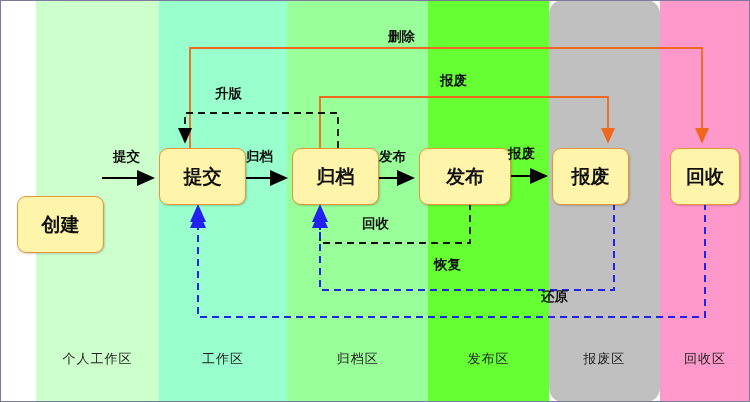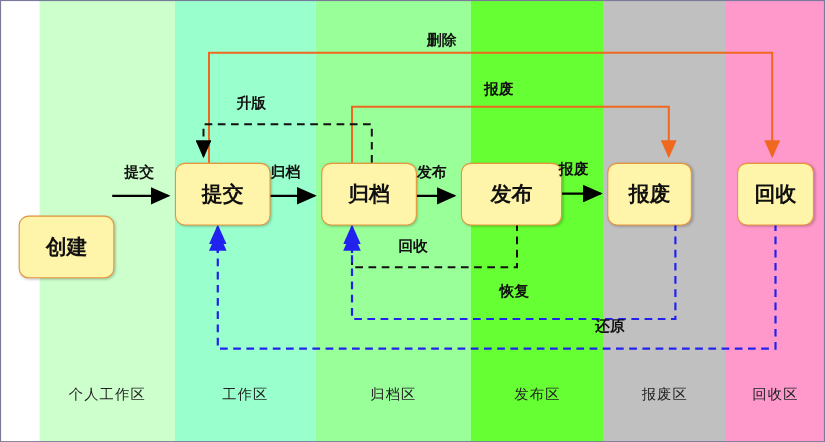--- a/index.html
+++ b/index.html
@@ -29,21 +29,21 @@
       </div>
       <div class="zone" style="width: 139px; background: rgb(153, 255, 204);">
         <div class="zone-label">工作区</div>
       </div>
       <div class="zone" style="width: 154px; background: rgb(153, 255, 153);">
         <div class="zone-label">归档区</div>
       </div>
       <div class="zone" style="width: 131px; background: rgb(102, 255, 51);">
         <div class="zone-label">发布区</div>
       </div>
-      <div class="zone" style="width: 121px; background: rgb(192, 192, 192);">
+      <div class="zone" style="width: 121px; background: rgb(192, 192, 192); border-radius: 14px;">
         <div class="zone-label">报废区</div>
       </div>
       <div class="zone" style="width: 98px; background: rgb(255, 153, 204);">
         <div class="zone-label">回收区</div>
       </div>
     </div>
 
   <svg id="svglayer" width="750" height="402">
     <defs>
       <marker id="ah-black" markerWidth="9" markerHeight="8" refX="8" refY="4" orient="auto">
@@ -88,18 +88,18 @@
     </div>
   <div id="labels">
       <div class="edge-label" style="left: 113px; top: 148px;">提交</div>
       <div class="edge-label" style="left: 246px; top: 148px;">归档</div>
       <div class="edge-label" style="left: 379px; top: 148px;">发布</div>
       <div class="edge-label" style="left: 508px; top: 145px;">报废</div>
       <div class="edge-label" style="left: 388px; top: 28px;">删除</div>
       <div class="edge-label" style="left: 440px; top: 72px;">报废</div>
       <div class="edge-label" style="left: 215px; top: 85px;">升版</div>
       <div class="edge-label" style="left: 362px; top: 215px;">回收</div>
-      <div class="edge-label" style="left: 434px; top: 256px; margin-left: 20px;">恢复</div>
+      <div class="edge-label" style="left: 434px; top: 256px;">恢复</div>
       <div class="edge-label" style="left: 541px; top: 288px;">还原</div>
     </div>
 
   <div class="frame"></div>
 </div>
 
 </body></html>

